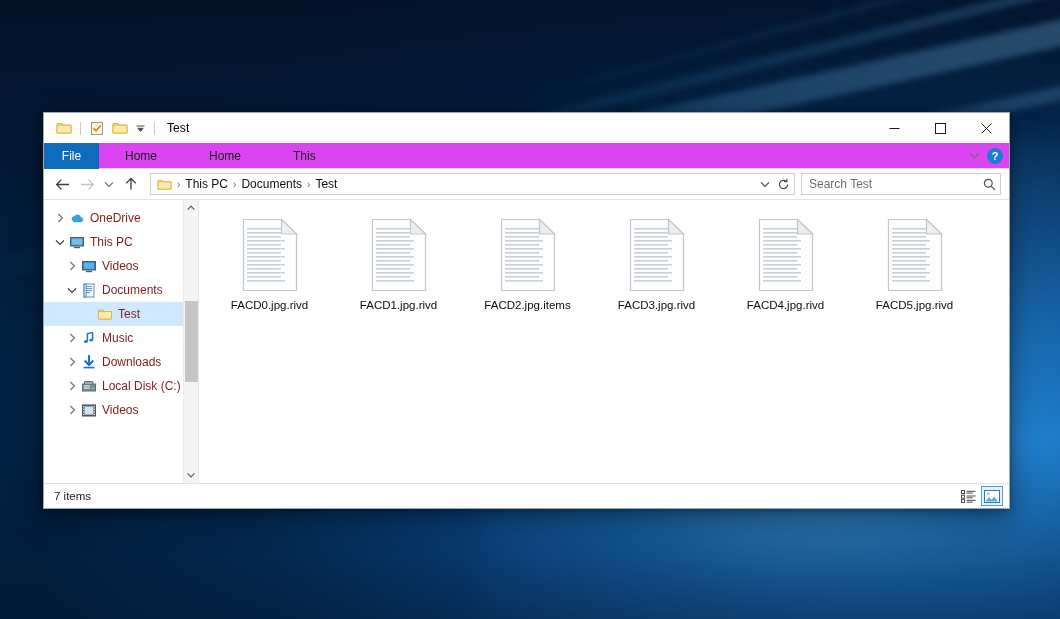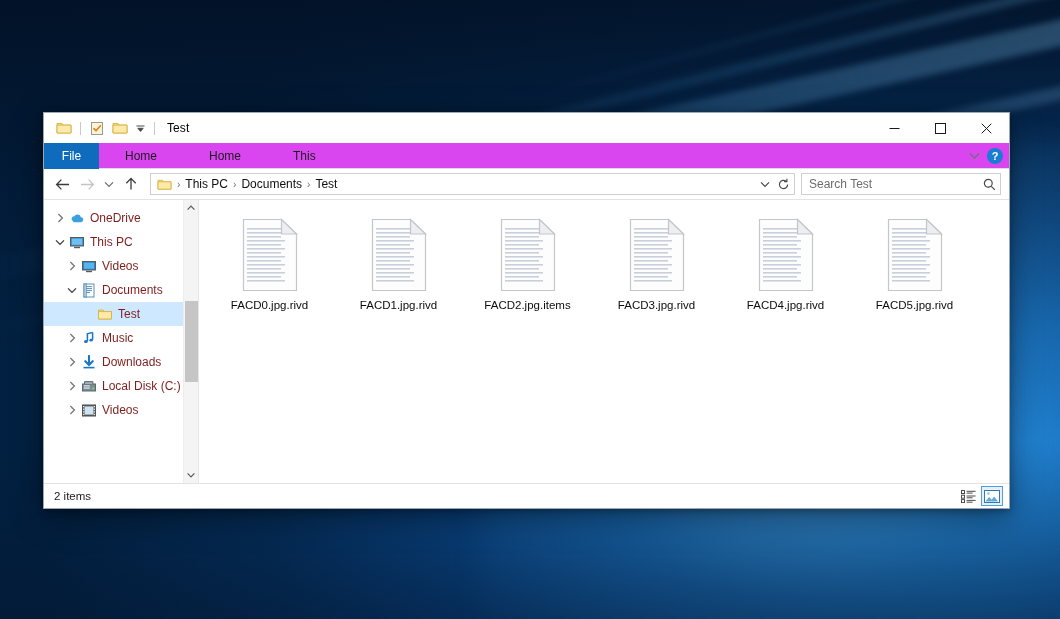--- a/index.html
+++ b/index.html
@@ -662,21 +662,21 @@
                   <rect x="6" y="62" width="38" height="1.6" fill="#c9cfdb"></rect>
                   <path d="M40.5 1.5L55.5 16H40.5z" fill="#eceef1" stroke="#c3c7cc" stroke-width="1.2"></path>
                 </svg></div>
               <div class="filename">FACD5.jpg.rivd</div>
             </div>
           </div>
       </div>
     </div>
 
     <div class="statusbar">
-      <span>2 items</span>
+      <span>7 items</span>
       <div class="view-toggles">
         <div class="vt-btn">
           <svg width="15" height="13" viewBox="0 0 15 13">
             <rect x="0.5" y="0.5" width="3" height="3" fill="none" stroke="#4a4a4a" stroke-width="1"></rect>
             <rect x="0.5" y="5.2" width="3" height="3" fill="none" stroke="#4a4a4a" stroke-width="1"></rect>
             <rect x="0.5" y="9.6" width="3" height="3" fill="none" stroke="#4a4a4a" stroke-width="1"></rect>
             <path d="M5.6 1.3h9M5.6 3.1h6M5.6 6h9M5.6 7.8h6M5.6 10.4h9M5.6 12.2h6" stroke="#4a4a4a" stroke-width="1"></path>
           </svg>
         </div>
         <div class="vt-btn active">

